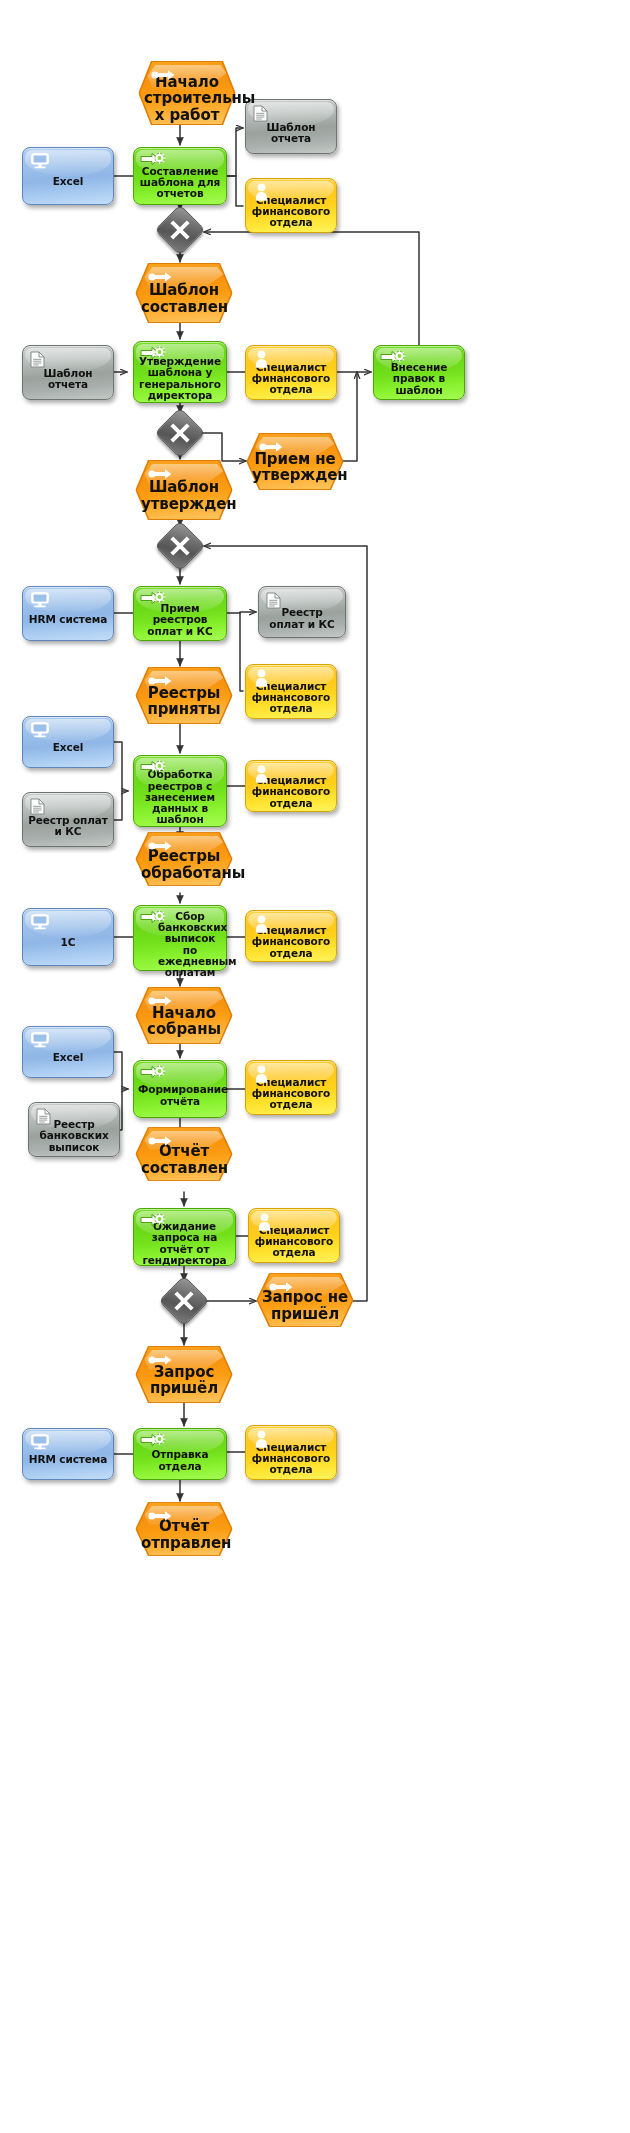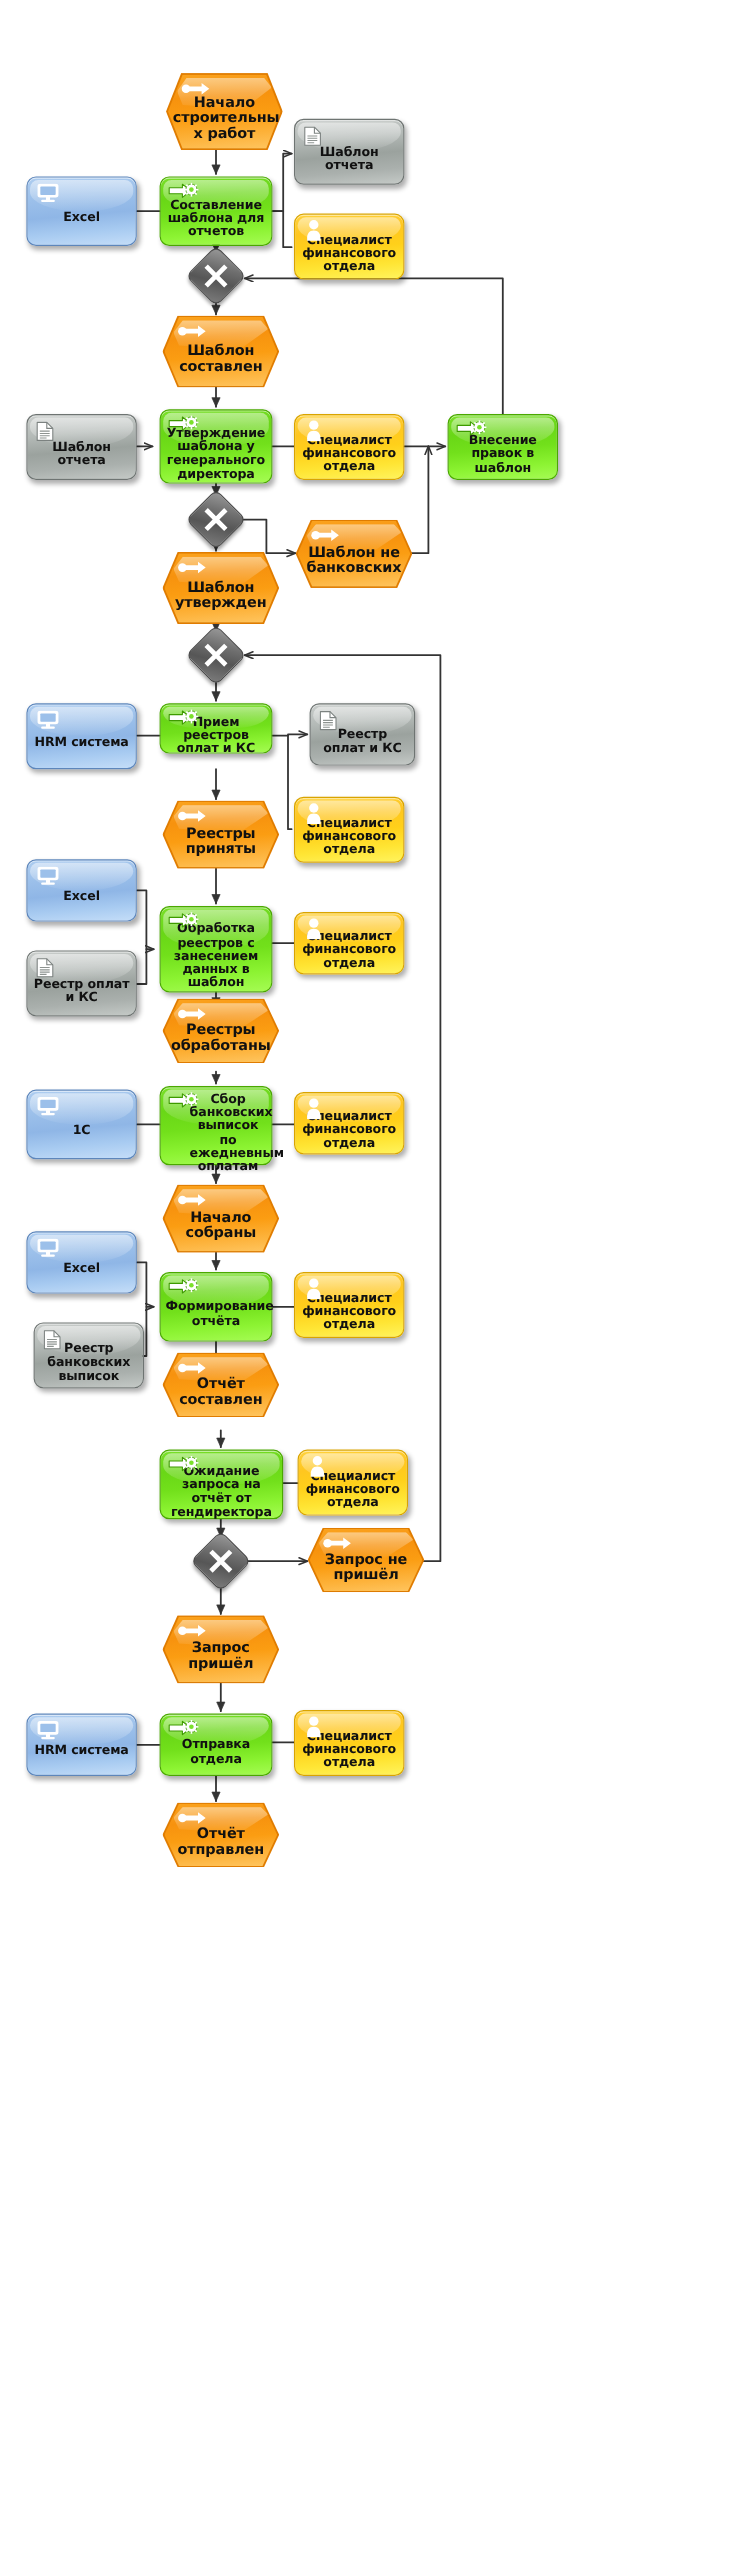--- a/index.html
+++ b/index.html
@@ -42,21 +42,21 @@
   .task::before{
     content:""; position:absolute; left:2px; right:2px; top:2px; height:46%;
     border-radius:7px 7px 40px 40px/7px 7px 16px 16px;
     background:linear-gradient(180deg,rgba(255,255,255,.48),rgba(255,255,255,.04));
     pointer-events:none; z-index:2;
   }
   .task .gico { position:absolute; left:6px; top:4px; z-index:4; }
 
   
   .event {
-    font-size: 12px;
+    font-size: 15px;
     padding-top: 11px;
   }
   .event .hexbg{
     position:absolute; left:0; top:0; width:100%; height:100%;
     clip-path: polygon(0% 50%, 13% 0%, 87% 0%, 100% 50%, 87% 100%, 13% 100%);
     background: linear-gradient(175deg,#fba01b 0%, #f7920e 30%, #fb9c12 55%, #fdb23a 80%, #fec濃 100%);
     background: linear-gradient(175deg,#fba41f 0%, #f7920e 30%, #fb9d12 55%, #fdb33c 80%, #ffc661 100%);
     filter: drop-shadow(2px 3px 3px rgba(0,0,0,.33));
     z-index:1;
   }
@@ -388,21 +388,21 @@
           </svg></span>
       </div>
       <div class="node event" style="left: 248px; top: 434px; width: 94px; height: 55px;">
         <div class="hexln"></div>
         <div class="hexbg"></div>
         <div class="hexgl"></div>
         <span class="eico"><svg width="25" height="12" viewBox="0 0 25 12">
             <circle cx="4" cy="6" r="3.6" fill="#fff"></circle>
             <path d="M6 4h11V1.2l6.4 4.8L17 10.8V8H6z" fill="#fff"></path>
           </svg></span>
-        <div class="lbl">Шаблон не банковских</div>
+        <div class="lbl">Прием не утвержден</div>
       </div>
       <div class="node event" style="left: 137px; top: 461px; width: 94px; height: 58px;">
         <div class="hexln"></div>
         <div class="hexbg"></div>
         <div class="hexgl"></div>
         <span class="eico"><svg width="25" height="12" viewBox="0 0 25 12">
             <circle cx="4" cy="6" r="3.6" fill="#fff"></circle>
             <path d="M6 4h11V1.2l6.4 4.8L17 10.8V8H6z" fill="#fff"></path>
           </svg></span>
         <div class="lbl">Шаблон утвержден</div>
@@ -415,21 +415,21 @@
       </div>
       <div class="node system" style="left: 22px; top: 586px; width: 92px; height: 55px;">
         <span class="sico"><svg width="18" height="16" viewBox="0 0 18 16">
             <rect x="0.8" y="0.8" width="16.4" height="10.2" rx="1.7" fill="#fff" stroke="#fff" stroke-width="1.2"></rect>
             <rect x="2.6" y="2.5" width="12.8" height="6.9" rx="0.7" fill="#9cc0ea"></rect>
             <rect x="7.3" y="11" width="3.4" height="2.8" fill="#fff"></rect>
             <rect x="3.3" y="13.4" width="11.4" height="1.9" rx="0.9" fill="#fff"></rect>
           </svg></span>
         <div class="lbl">HRM система</div>
       </div>
-      <div class="node task" style="left: 133px; top: 586px; width: 94px; height: 42px;">
+      <div class="node task" style="left: 133px; top: 586px; width: 94px; height: 55px;">
         <span class="gico"><svg width="27" height="14" viewBox="0 0 27 14">
             <path d="M1 4.5h11v-3l7 5.5-7 5.5v-3H1z" fill="#fff" stroke="#3e9a00" stroke-width="0.9" stroke-linejoin="round"></path>
             <g fill="#fff" stroke="#3e9a00" stroke-width="0.7">
               <circle cx="19.5" cy="6" r="4.6"></circle>
             </g>
             <circle cx="19.5" cy="6" r="1.9" fill="#7ae02a"></circle>
             <g fill="#fff">
               <rect x="18.9" y="0.3" width="1.3" height="2.1"></rect>
               <rect x="18.9" y="9.7" width="1.3" height="2.1"></rect>
               <rect x="13.8" y="5.4" width="2.1" height="1.3"></rect>

